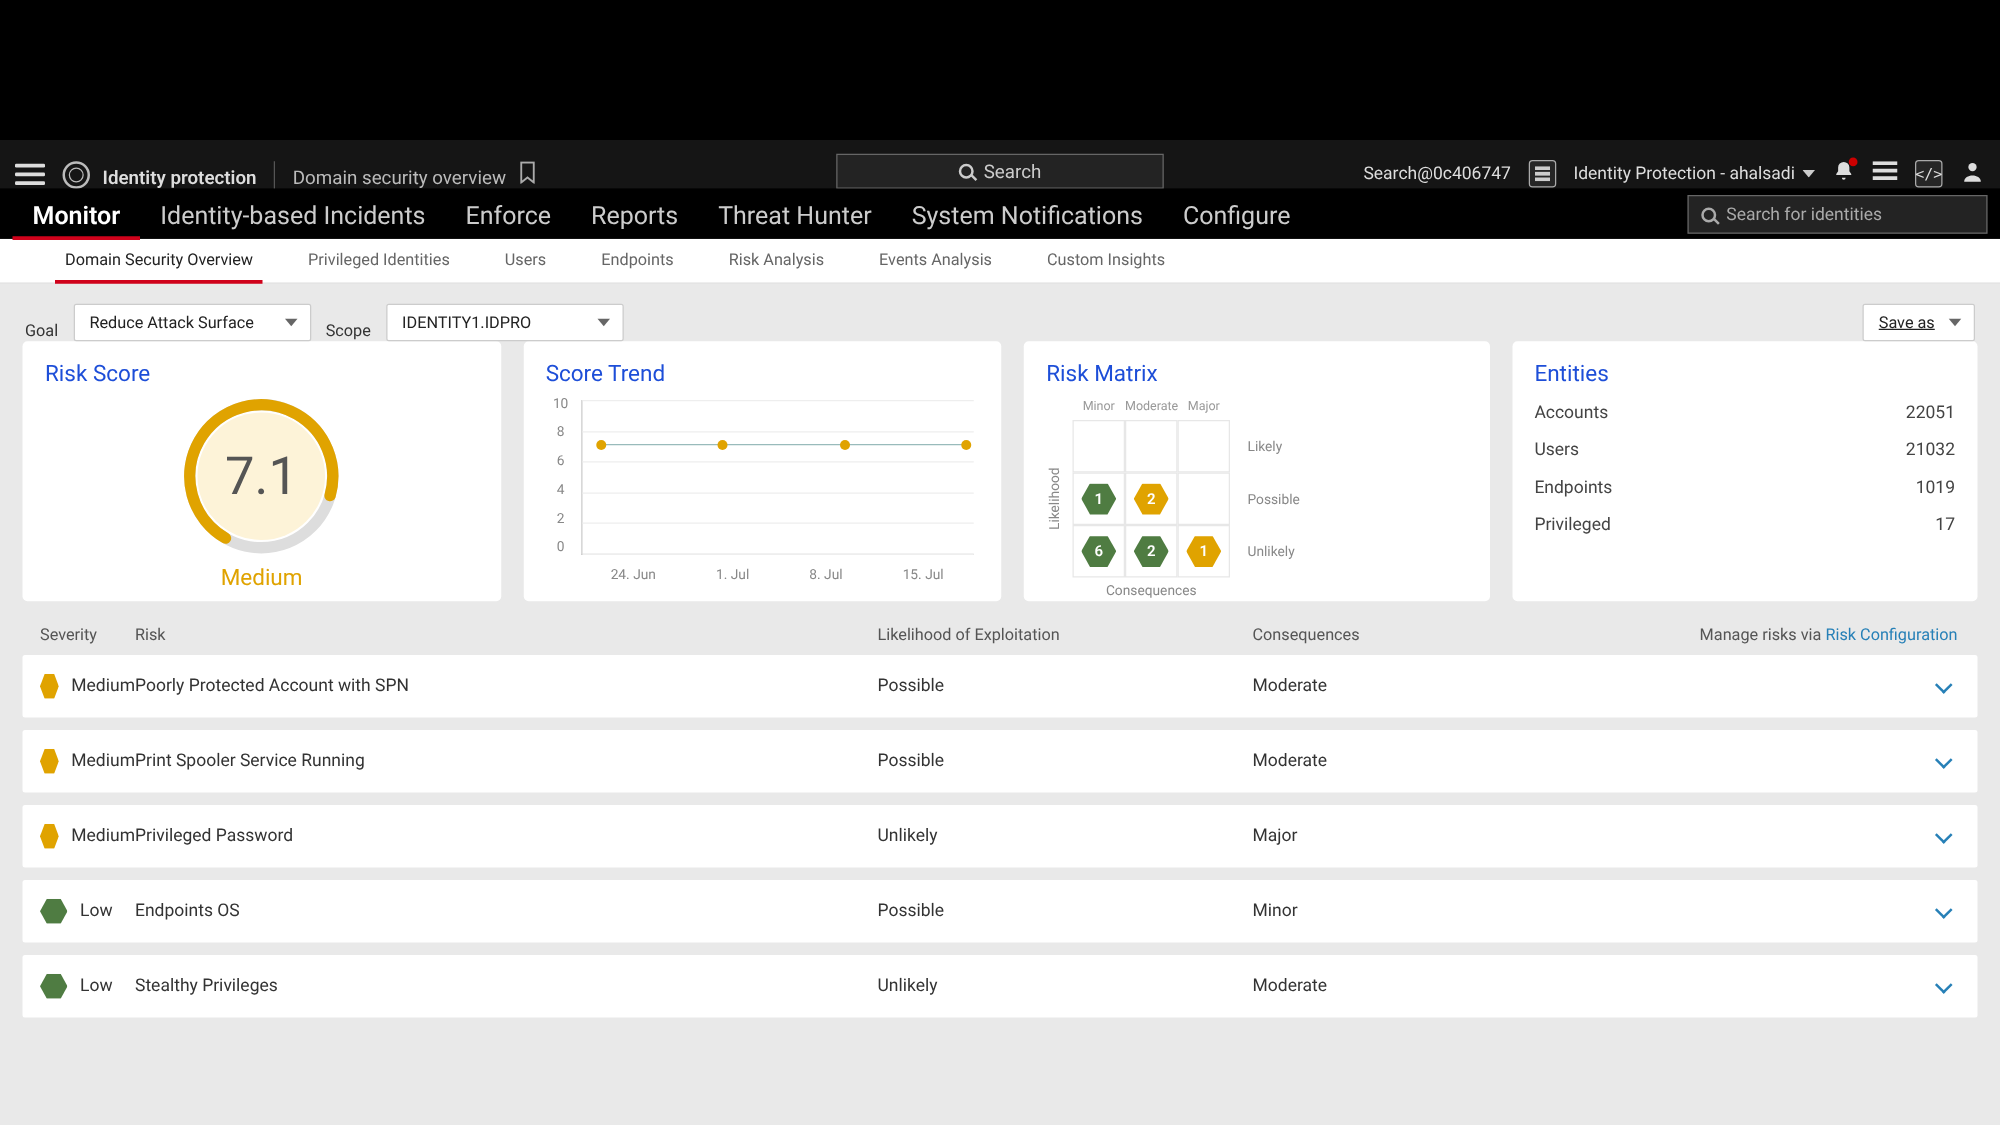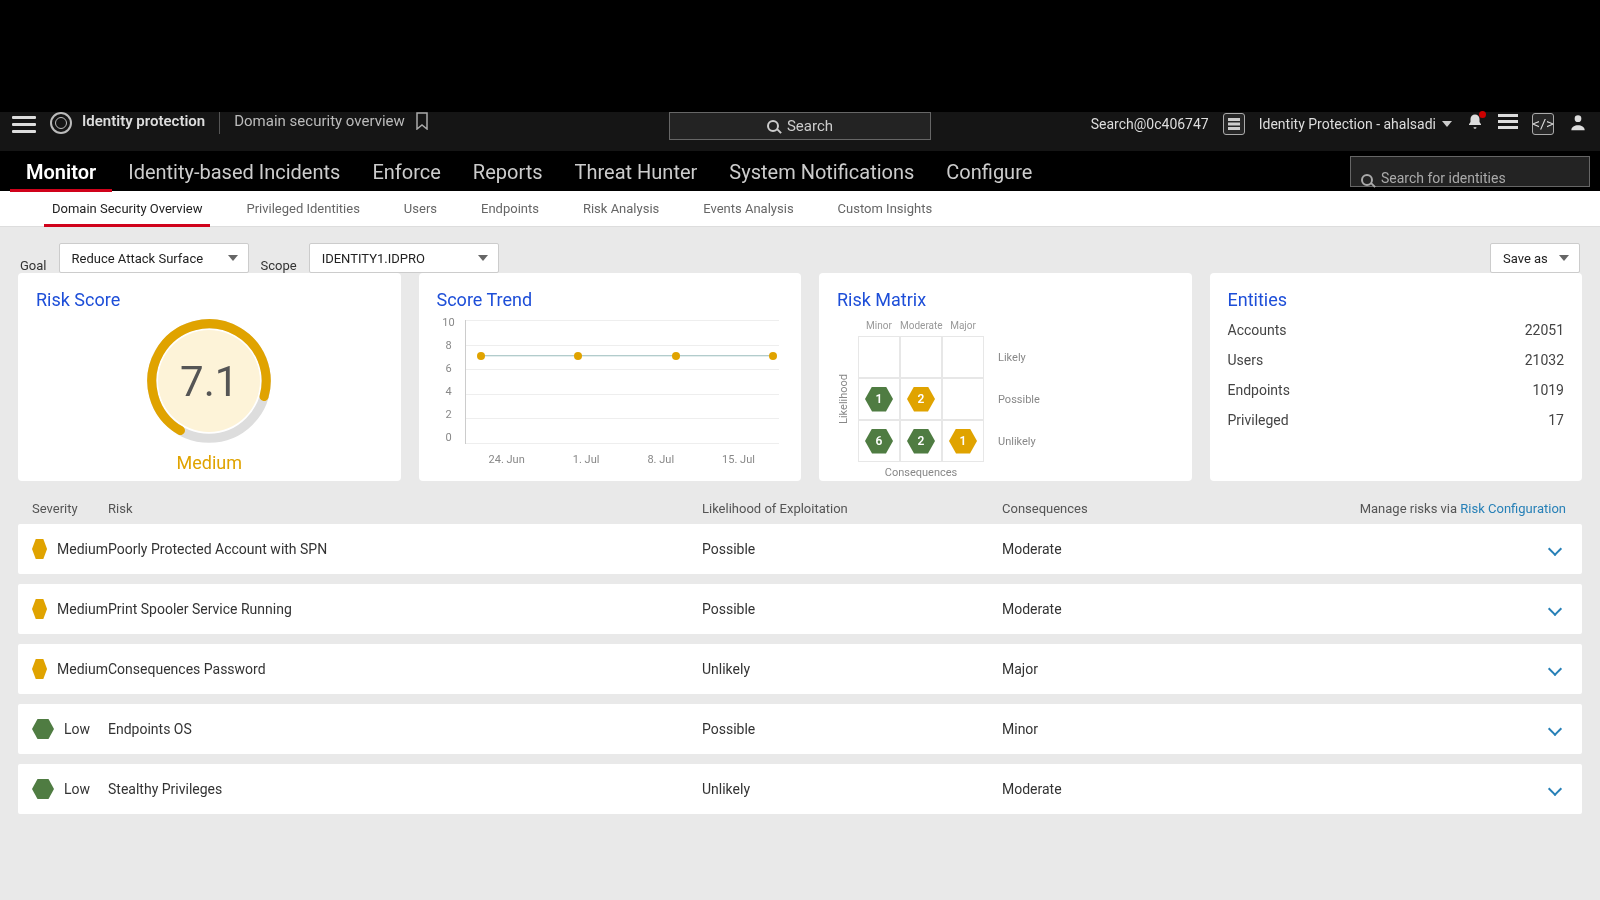--- a/index.html
+++ b/index.html
@@ -1,51 +1,51 @@
 <!DOCTYPE html>
 <html><head>
 <meta charset="utf-8">
 <style>
   * { box-sizing: border-box; margin: 0; padding: 0; font-family: -apple-system, BlinkMacSystemFont, "Segoe UI", Roboto, Helvetica, Arial, sans-serif; }
   html,body { width:1600px; height:900px; background:#000; overflow:hidden; }
   .blackbar { height:112px; background:#000; }
 
-  .topbar { height:39px; background:#151515; color:#ddd; display:flex; align-items:flex-start; padding:0 12px; font-size:15px; position:relative; }
+  .topbar { height:39px; background:#151515; color:#ddd; display:flex; align-items:flex-end; padding:0 12px; font-size:15px; position:relative; }
   .hamburger { width:24px; height:24px; display:flex; flex-direction:column; justify-content:center; gap:4px; cursor:pointer; }
   .hamburger span { display:block; height:3px; background:#ddd; border-radius:1px; }
   .brand-icon { width:22px; height:22px; border:2px solid #bbb; border-radius:50%; margin:0 10px 0 14px; position:relative; }
   .brand-icon:after { content:""; position:absolute; inset:3px; border:1px solid #bbb; border-radius:50%; }
   .brand-title { font-weight:600; }
   .vr { width:1px; height:22px; background:#555; margin:0 14px; }
   .crumb { color:#bbb; font-size:15px; }
   .bm { margin-left:10px; display:inline-block; }
   .search-wrap { position:absolute; left:50%; transform:translateX(-50%); }
   .search-box { width:262px; height:28px; background:#232323; border:1px solid #666; display:flex; align-items:center; justify-content:center; color:#ccc; font-size:15px; gap:8px; cursor:text; }
   .right-tools { margin-left:auto; display:flex; align-items:center; gap:14px; font-size:14px; color:#ddd; }
   .squarebtn { width:22px; height:22px; border:1px solid #aaa; border-radius:3px; display:flex; align-items:center; justify-content:center; font-size:12px; color:#ddd; background:#262626; }
   .bell { position:relative; display:inline-block; }
   .bell .dot { position:absolute; top:-2px; right:-2px; width:7px; height:7px; background:#c00; border-radius:50%; }
 
   .navbar { height:40px; background:#000; color:#bbb; display:flex; align-items:center; padding:0 10px; position:relative; border-top:1px solid #000; }
   .nav-item { padding:0 16px; height:40px; line-height:40px; font-size:20px; color:#ccc; cursor:pointer; }
   .nav-item.active { color:#fff; font-weight:600; position:relative; }
   .nav-item.active:after { content:""; position:absolute; left:0; right:0; bottom:0; height:3px; background:#d0021b; }
-  .nav-search { margin-left:auto; width:240px; height:31px; background:#232323; border:1px solid #666; display:flex; align-items:flex-end; padding:0 10px; color:#aaa; font-size:14px; gap:8px; }
+  .nav-search { margin-left:auto; width:240px; height:31px; background:#232323; border:1px solid #666; display:flex; align-items:center; padding:0 10px; color:#aaa; font-size:14px; gap:8px; }
 
   .body { background:#e9e9e9; height:709px; overflow:hidden; display:flex; flex-direction:column; }
   .subtabs { height:36px; background:#fff; display:flex; align-items:center; padding:0 30px; gap:0; font-size:13px; color:#555; border-bottom:1px solid #ddd; }
   .subtab { padding:0 22px; height:36px; line-height:36px; cursor:pointer; color:#666; position:relative; }
   .subtab.active { color:#222; }
   .subtab.active:after { content:""; position:absolute; left:14px; right:14px; bottom:0; height:3px; background:#d0021b; }
 
   .filters { height:46px; display:flex; align-items:flex-end; padding:0 20px; gap:12px; font-size:13px; color:#555; }
   .label { font-size:13px; color:#333; }
   .select { background:#fff; border:1px solid #ccc; border-radius:2px; height:30px; padding:0 28px 0 12px; font-size:13px; color:#222; display:flex; align-items:center; position:relative; cursor:pointer; }
   .select:after { content:""; position:absolute; right:10px; top:50%; width:0;height:0; border-left:5px solid transparent; border-right:5px solid transparent; border-top:6px solid #666; transform:translateY(-50%); }
-  .saveas { margin-left:auto; }
+  .saveas { margin-left:auto;text-decoration:underline; }
 
   .cards { display:flex; gap:18px; padding:0 18px; }
   .card { background:#fff; border-radius:4px; padding:16px 18px 10px; flex:1; height:208px; }
   .card-title { font-size:18px; color:#1d4ed8; margin-bottom:6px; }
 
   
   .gauge { width:130px; height:130px; margin:4px auto 0; position:relative; }
   .gauge svg { position:absolute; inset:0; }
   .gauge .circle-bg { fill:none; stroke:#ddd; stroke-width:7; }
   .gauge .circle { fill:none; stroke:#e0a300; stroke-width:7; stroke-linecap:round; }
@@ -346,21 +346,21 @@
           <div class="c2">Print Spooler Service Running</div>
           <div class="c3">Possible</div>
           <div class="c4">Moderate</div>
           <div class="c5"><span class="chev"></span></div>
         </div>
         <div class="trow">
           <div class="c1">
             <span class="sevhex med"></span>
             <span>Medium</span>
           </div>
-          <div class="c2">Consequences Password</div>
+          <div class="c2">Privileged Password</div>
           <div class="c3">Unlikely</div>
           <div class="c4">Major</div>
           <div class="c5"><span class="chev"></span></div>
         </div>
         <div class="trow">
           <div class="c1">
             <span class="sevhex low"></span>
             <span>Low</span>
           </div>
           <div class="c2">Endpoints OS</div>

